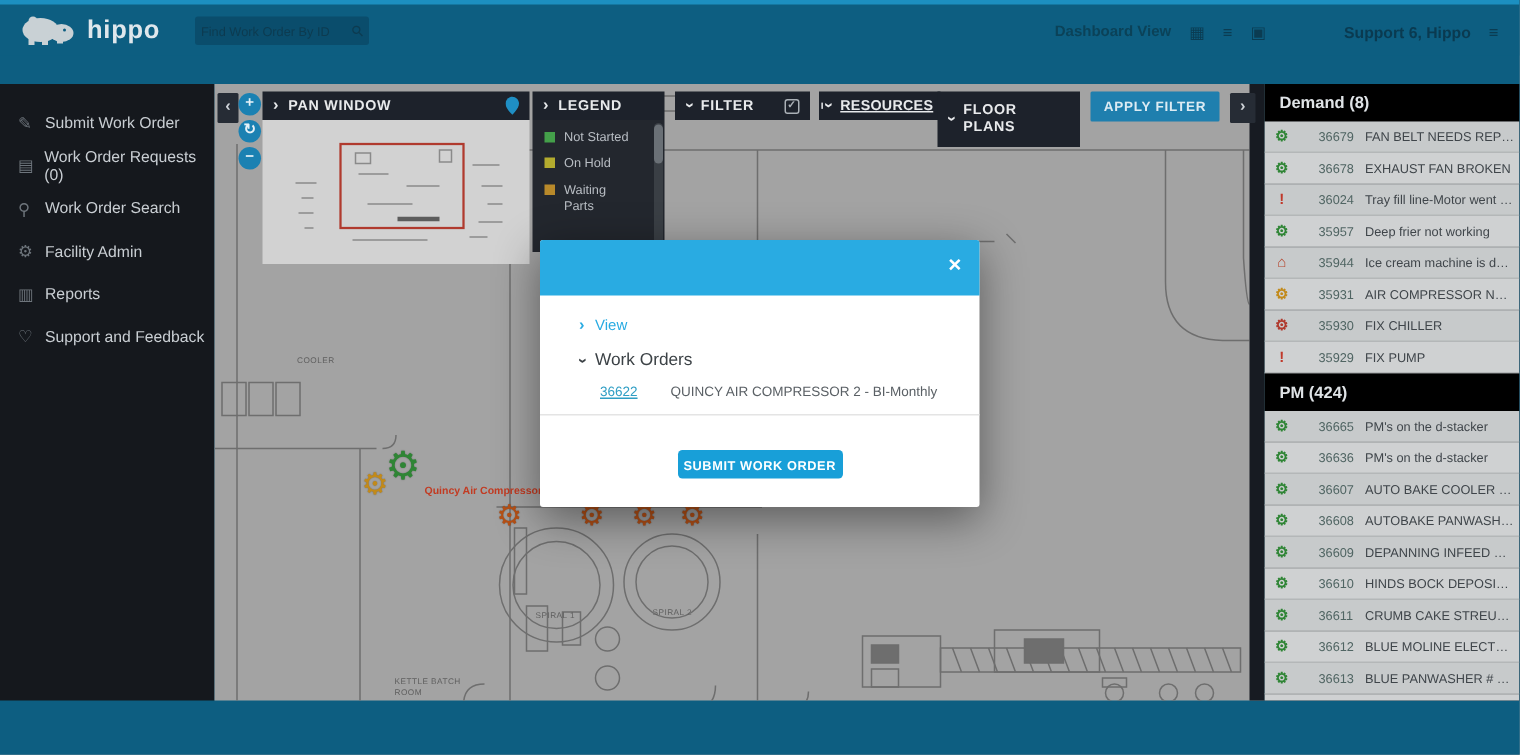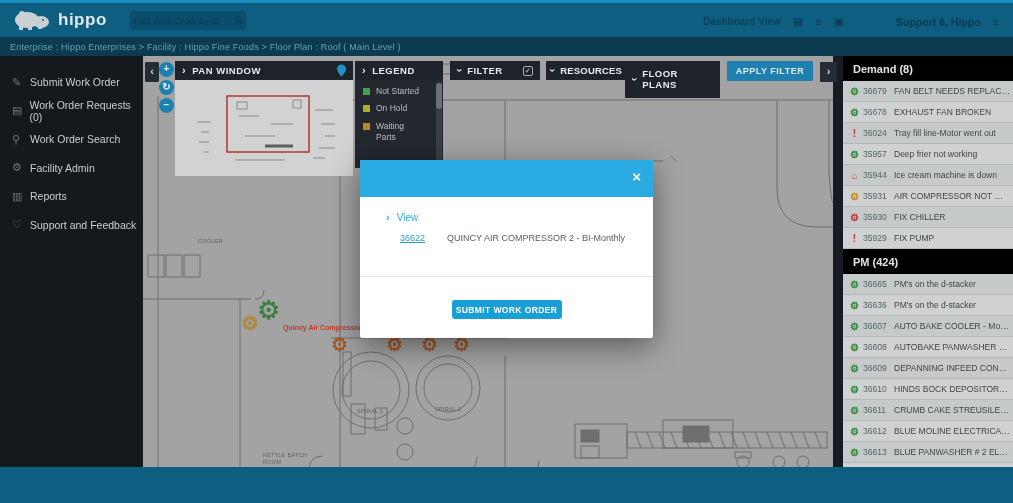--- a/index.html
+++ b/index.html
@@ -79,40 +79,40 @@
   .legend-body { position:relative; width:88px; height:88px; background:#23272e;
     padding:6px 10px 0 8px; overflow:hidden; }
   .legend-item { display:flex; gap:6px; margin-bottom:6px; }
   .legend-sq { width:7px; height:7px; margin-top:2px; flex:none; }
   .legend-label { font-size:8.5px; color:#b9bec4; width:48px; line-height:1.35; }
   .legend-scroll { position:absolute; right:1px; top:2px; width:6px; height:84px;
     background:#3a3f45; border-radius:3px; }
   .legend-thumb { position:absolute; right:1px; top:3px; width:6px; height:26px;
     background:#6a7076; border-radius:3px; cursor:pointer; }
   .filter-hdr { left:307px; top:5px; width:90px; height:19px; }
-  .resources-hdr { left:403px; top:5px; width:81px; height:19px; padding:0 4px; }
+  .resources-hdr { left:403px; top:5px; width:81px; height:19px; padding:0 4px;text-decoration:underline; }
   .resources-hdr .lbl { letter-spacing:.2px; }
   .floorplans-hdr { left:482px; top:5px; width:95px; height:37px; line-height:1.15; }
   .apply-filter { position:absolute; left:584px; top:5px; width:86px; height:20px;
     background:#1f7fae; border:none; color:#dcebf3; font-size:9px; font-weight:bold;
     letter-spacing:.5px; border-radius:1px; cursor:pointer; font-family:inherit; }
   .ctl-expand { position:absolute; left:677px; top:6px; width:17px; height:20px;
     background:#262c35; color:#cfd4d9; font-size:11px; font-weight:bold; text-align:center;
     line-height:19px; cursor:pointer; border-radius:1px; }
 
   
   .right-panel { position:absolute; left:843px; top:56px; width:170px; height:447px;
     background:#14181f; overflow:hidden; }
   .rp-section-hdr { height:25px; display:flex; align-items:center; padding-left:10px;
     background:#000000; color:#dfe3e6; font-size:11px; font-weight:bold; }
   .rp-row { height:21px; background:#c7cacb; border-bottom:1px solid #b4b7b8;
     display:flex; align-items:center; padding-left:5px; cursor:pointer; }
   .rp-row:nth-child(even) { background:#cfd1d2; }
   .rp-ic { width:13px; text-align:center; font-size:10px; font-weight:bold; flex:none; }
-  .rp-id { width:31px; font-size:8.5px; color:#506563; margin-left:2px; flex:none; }
+  .rp-id { width:31px; font-size:8.5px; color:#506563; margin-left:18px; flex:none; }
   .rp-label { font-size:8.5px; color:#3f454a; white-space:nowrap; overflow:hidden;
     text-overflow:ellipsis; padding-right:3px; }
 
   
   .modal { position:absolute; left:360px; top:160px; width:293px; height:178px;
     background:#ffffff; border-radius:2px; box-shadow:0 8px 30px rgba(0,0,0,.45); }
   .modal-hdr { position:relative; height:37px; background:#29abe2; display:flex;
     align-items:center; justify-content:center; border-radius:2px 2px 0 0; }
   .modal-title { color:#fff; font-size:11px; font-weight:bold; letter-spacing:.6px; }
   .modal-close { position:absolute; right:12px; top:9px; color:#fff; font-size:15px;
@@ -163,23 +163,20 @@
     <div class="nav-right">
       <span class="txt">Dashboard View</span>
       <span class="nav-ic">▦</span>
       <span class="nav-ic">≡</span>
       <span class="nav-ic">▣</span>
       <span class="nav-user">Support 6, Hippo</span>
       <span class="nav-ic">≡</span>
     </div>
   </div>
 
-  <div class="breadcrumb">
-    <span>Enterprise : Hippo Enterprises &gt; Facility : Hippo Fine Foods &gt; Floor Plan : Roof ( Main Level )</span>
-  </div>
 
   <div class="sidebar">
 
       <div class="side-item">
         <span class="side-ic">✎</span>
         <span class="side-label">Submit Work Order</span>
       </div>
 
       <div class="side-item">
         <span class="side-ic">▤</span>
@@ -513,20 +510,24 @@
   </div>
 
   <div class="modal">
     <div class="modal-hdr">
       <span class="modal-close">×</span>
     </div>
     <div class="modal-row view-row">
       <span class="chev">›</span>
       <span>View</span>
     </div>
+    <div class="modal-row workorders-row">
+      <span class="chev down">›</span>
+      <span>Work Orders</span>
+    </div>
     <div class="wo-item">
       <a class="wo-id">36622</a>
       <span class="wo-name">QUINCY AIR COMPRESSOR 2 - BI-Monthly</span>
     </div>
     <div class="modal-divider"></div>
     <button class="submit-btn">SUBMIT WORK ORDER</button>
   </div>
 
   <div class="watermark">www.mfgrobots.com</div>
 

